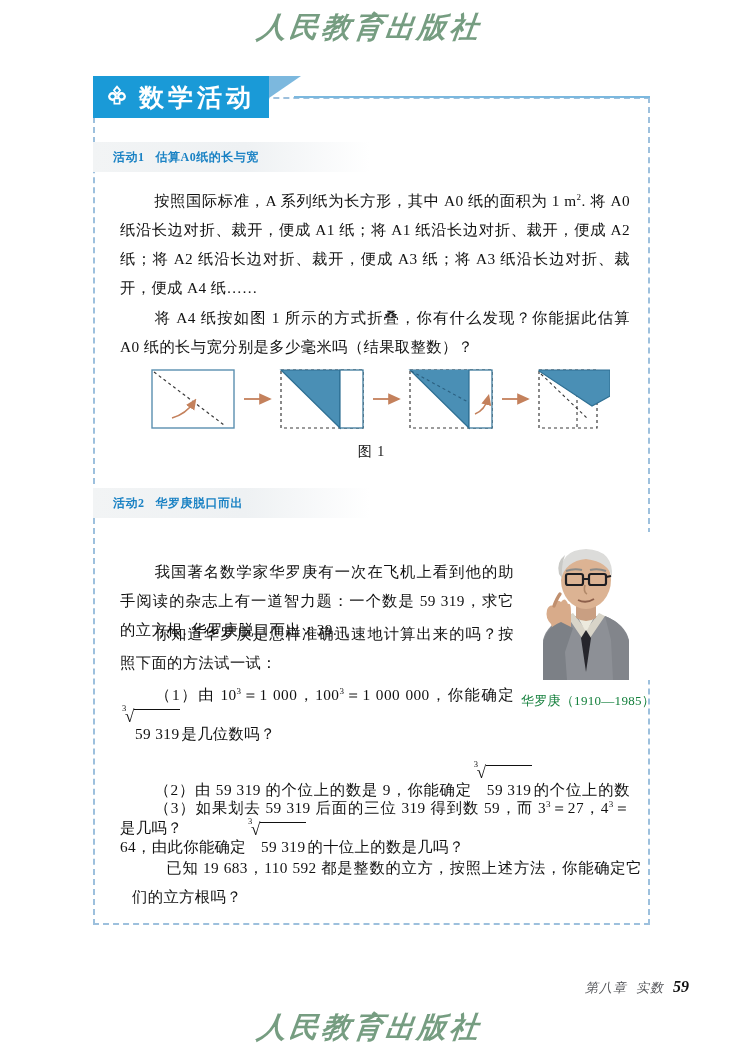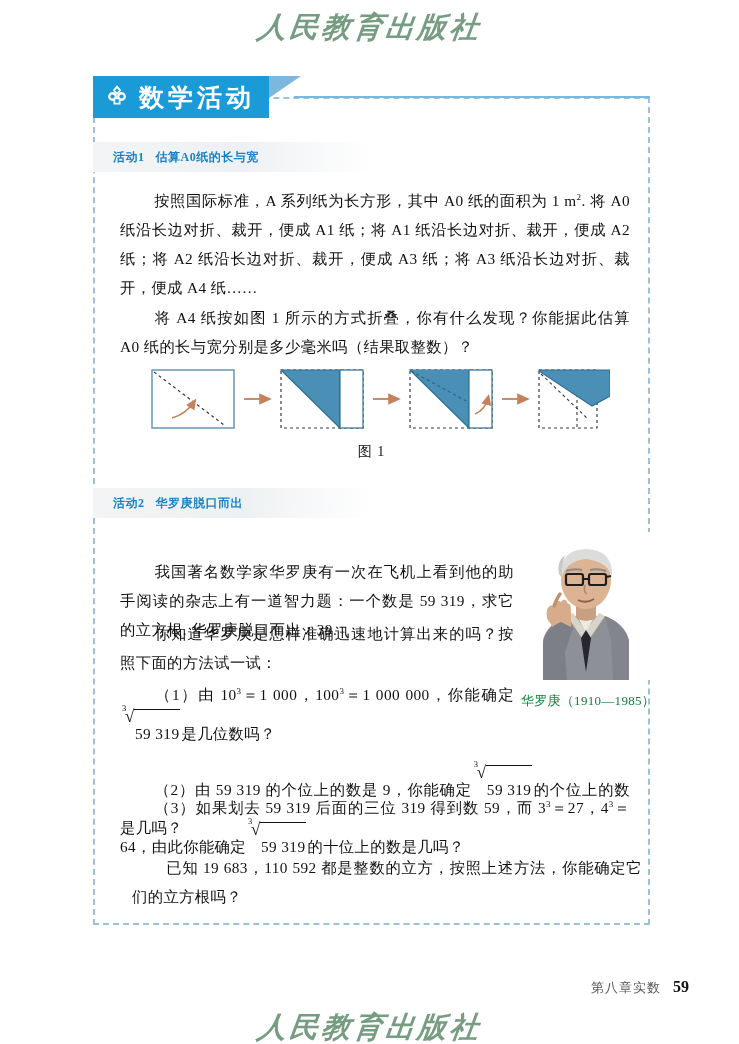--- a/index.html
+++ b/index.html
@@ -204,27 +204,28 @@
   .footer {
     position: absolute;
     right: 50px;
     top: 978px;
     font-family: "Liberation Serif", "DejaVu Serif", serif;
     color: #55565a;
     font-size: 13px;
     letter-spacing: 1px;
     display: flex;
     align-items: baseline;
+    gap: 9px;
+    font-style: italic;
   }
   .footer .pageno {
     color: #111;
     font-weight: bold;
     font-size: 16px;
     letter-spacing: 0;
-    margin-left: 12px;
   }
 </style>
 </head>
 <body>
 
 <div class="publisher-mark top">人民教育出版社</div>
 
 <div class="activity-frame"></div>
 
 <div class="banner-rule"></div>

